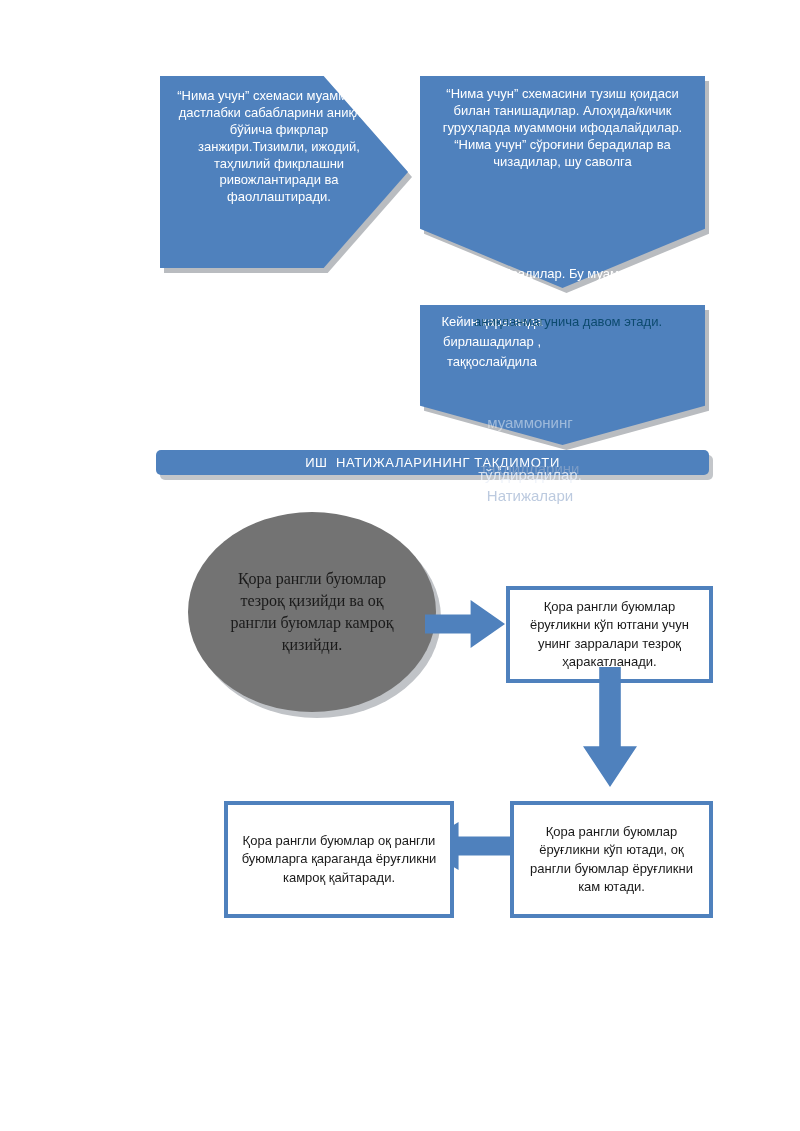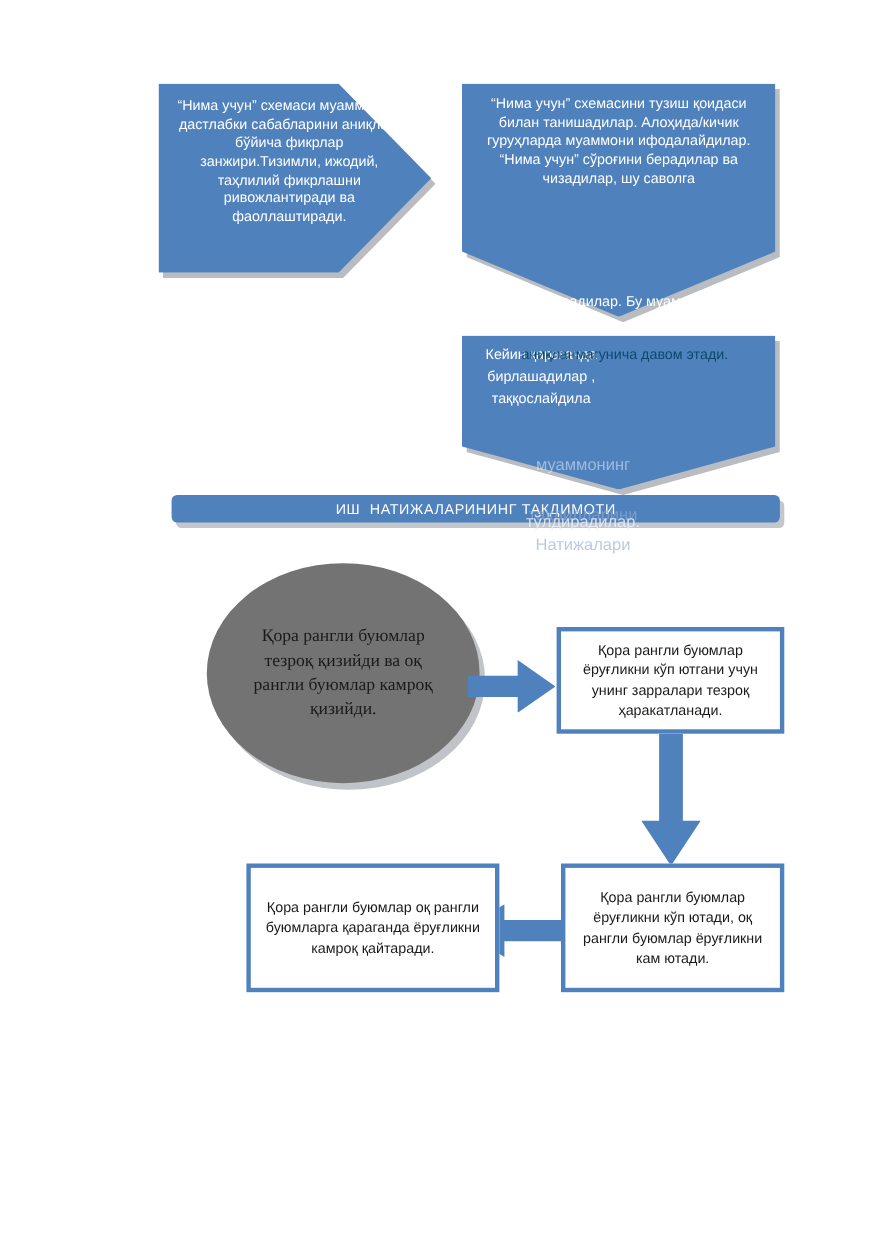--- a/index.html
+++ b/index.html
@@ -19,22 +19,22 @@
     color: #ffffff;
     text-align: center;
     line-height: 1.30;
     font-size: 13px;
     font-family: "Liberation Sans", sans-serif;
   }
 
   
   #step1 {
     position: absolute;
-    left: 144px; top: 76px;
-    width: 248px; height: 172px;
+    left: 160px; top: 76px;
+    width: 248px; height: 192px;
   }
   #step1 .sh-shadow {
     position: absolute; inset: 0;
     transform: translate(4px, 5px);
     background: #b9bcc0;
     clip-path: polygon(0% 0%, 66% 0%, 100% 50%, 66% 100%, 0% 100%);
   }
   #step1 .sh-body {
     position: absolute; inset: 0;
     background: #4f81bd;
@@ -178,21 +178,21 @@
     font-size: 16px;
     line-height: 1.38;
     text-align: center;
   }
 
   
   .wbox {
     position: absolute;
     background: #ffffff;
     border: 4px solid #4f81bd;
-    display: flex; align-items: center; justify-content: center;
+    display: flex; align-items: center; justify-content: center; margin-top: 16px;
   }
   .wbox .bx-text {
     color: #1a1a1a;
     font-size: 13px;
     line-height: 1.42;
     text-align: center;
     padding: 2px 8px;
     font-family: "Liberation Sans", sans-serif;
   }
   #box-tr { left: 506px; top: 570px; width: 207px; height: 97px; }

